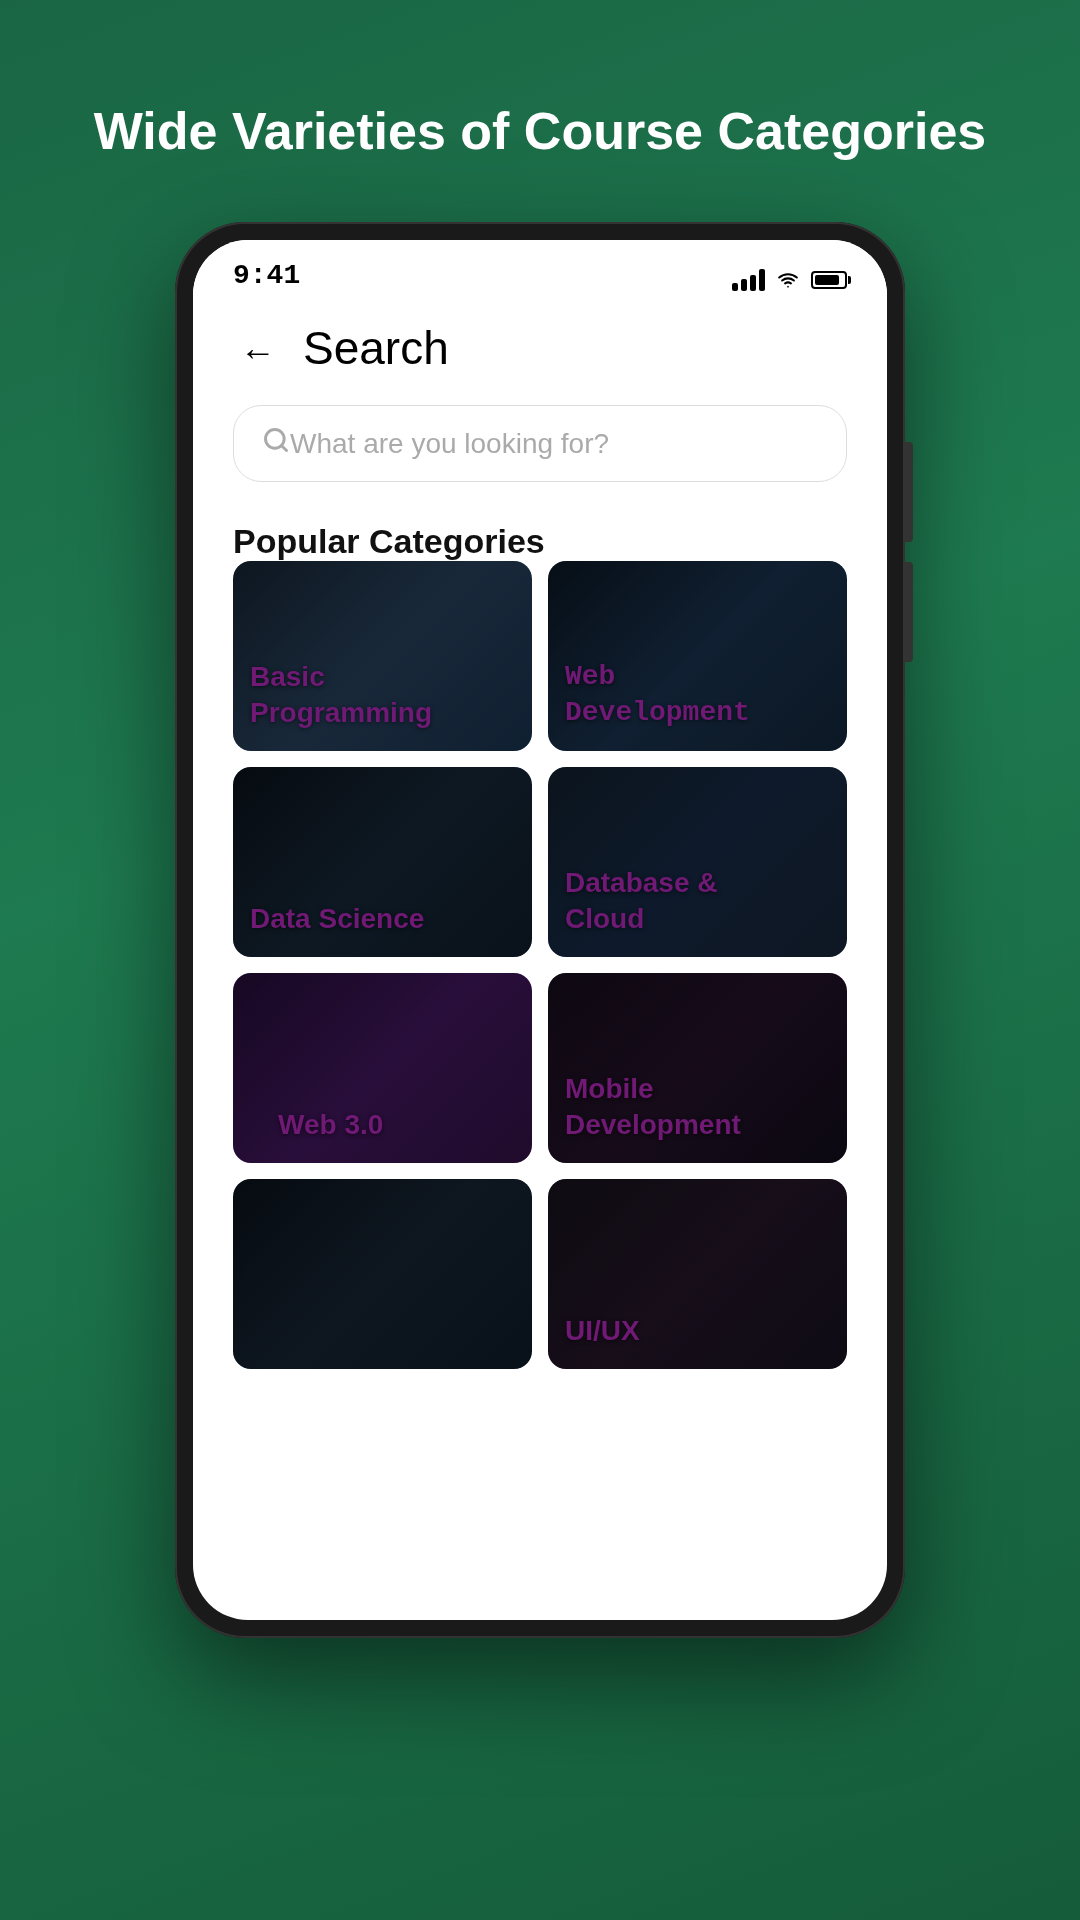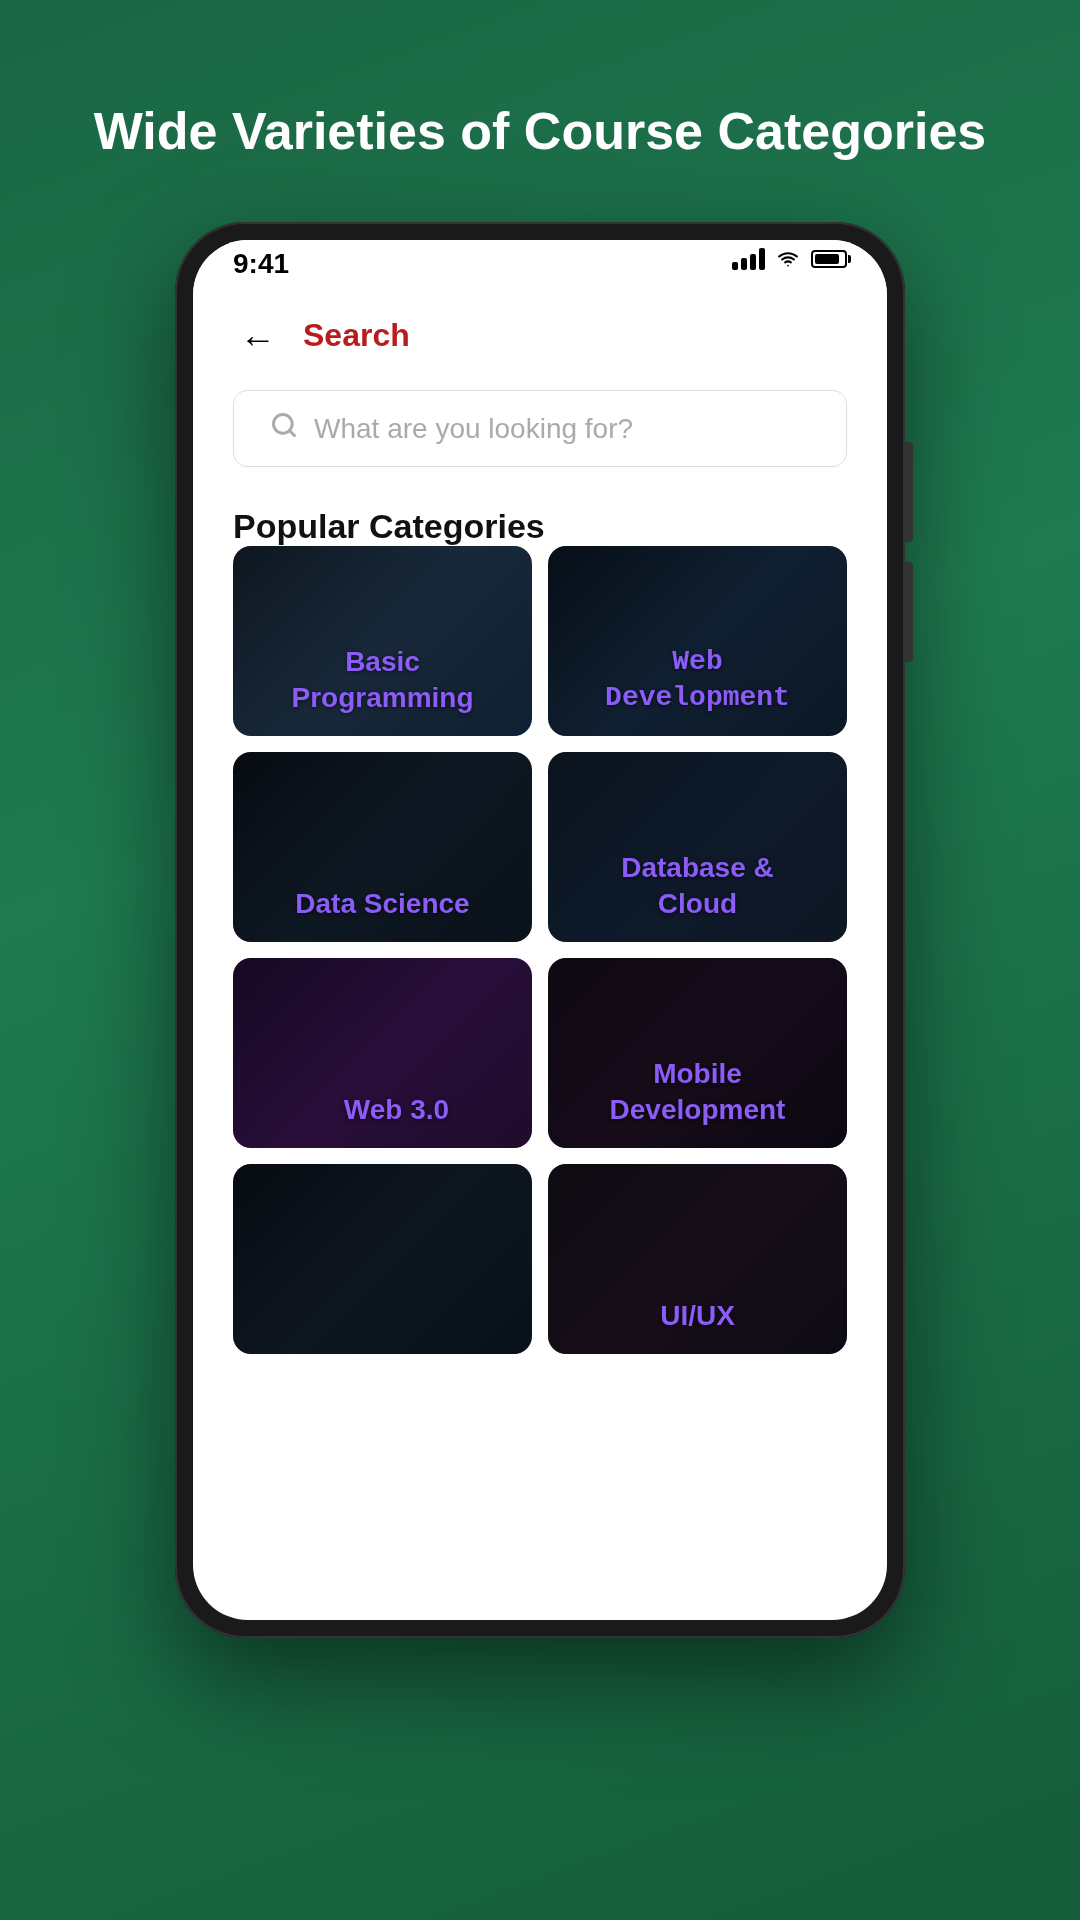--- a/index.html
+++ b/index.html
@@ -45,23 +45,24 @@
       background: #ffffff;
       border-radius: 55px;
       overflow: hidden;
       min-height: 1380px;
     }
 
     
     .status-bar {
       display: flex;
       justify-content: space-between;
-      align-items: flex-start;
-      padding: 8px 40px 10px;
+      align-items: flex-end;
+      padding: 20px 40px 10px;
       background: #fff;
+      font-family: Liberation Mono, monospace;
     }
 
     .status-time {
       font-size: 28px;
       font-weight: 700;
       color: #000;
     }
 
     .status-icons {
       display: flex;
@@ -143,35 +144,35 @@
       cursor: pointer;
     }
 
     .back-arrow {
       font-size: 36px;
       color: #000;
       font-weight: 300;
     }
 
     .screen-title {
-      font-size: 32px;
-      font-weight: 700;
-      color: #b91c1c;
+      font-size: 46px;
+      font-weight: 400;
+      color: #000000;
     }
 
     
     .search-box {
       display: flex;
       align-items: center;
       background: #fff;
       border: 1.5px solid #ddd;
-      border-radius: 14px;
-      padding: 20px 36px;
+      border-radius: 28px;
+      padding: 20px 28px;
       margin-bottom: 40px;
-      gap: 16px;
+      gap: 0;
     }
 
     .search-icon-wrap {
       color: #aaa;
       font-size: 30px;
     }
 
     .search-input-display {
       font-size: 28px;
       color: #aaa;
@@ -208,23 +209,22 @@
 
     .card-overlay {
       position: absolute;
       inset: 0;
       background: rgba(0,0,0,0.45);
       border-radius: 18px;
     }
 
     .card-label {
       position: absolute;
-      bottom: 0; left: 0; right: 0;
-      text-align: center;
-      color: #8b5cf6;
+      bottom: 0; left: 7px; right: 0;
+      color: #701a75;
       font-size: 28px;
       font-weight: 600;
       padding: 16px 10px 20px;
       text-shadow: 0 1px 4px rgba(0,0,0,0.6);
       line-height: 1.3;
     }
 
     
     .bg-basic-programming {
       background: linear-gradient(135deg, #1a2a3a 0%, #2d4a6a 50%, #1c3a5a 100%);

